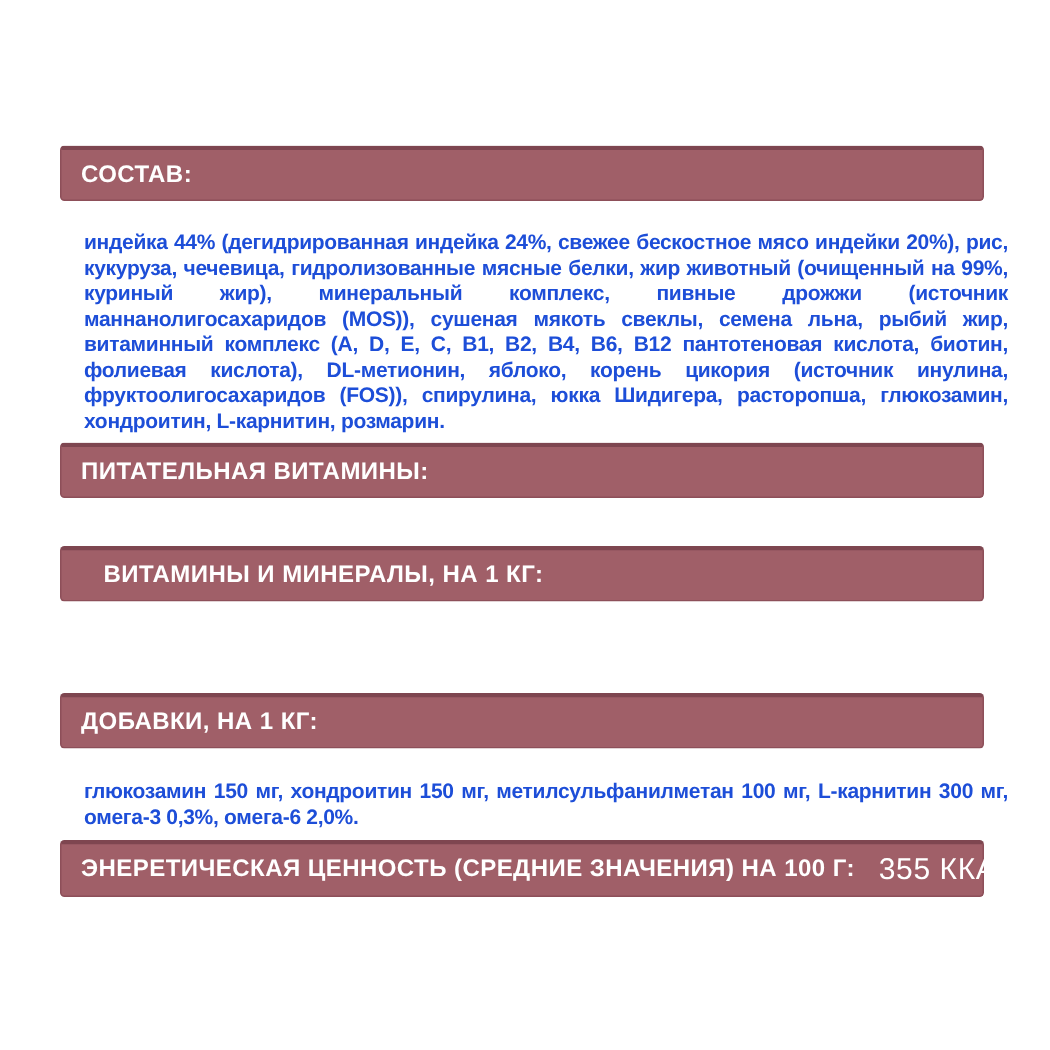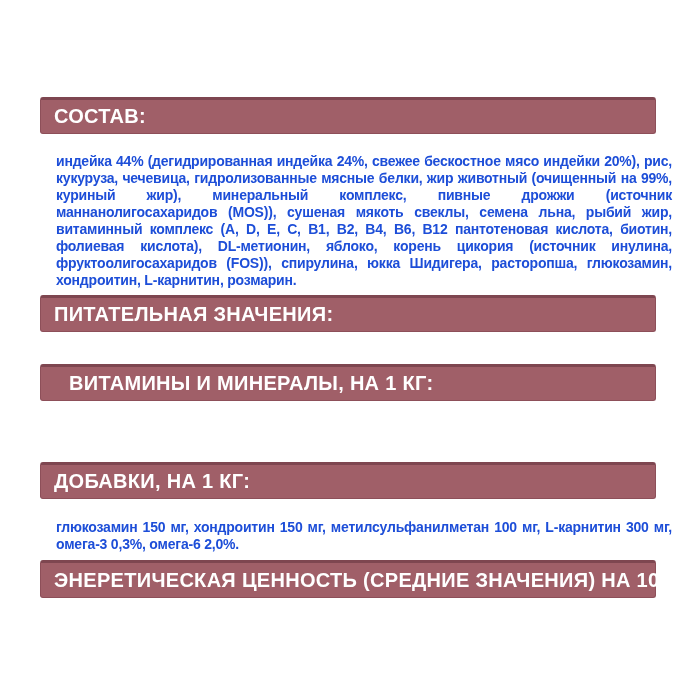--- a/index.html
+++ b/index.html
@@ -14,21 +14,21 @@
     position:absolute;left:40px;width:616px;height:37px;
     box-sizing:border-box;
     background:#a05f68;
     border:1px solid #8d4f59;
     border-top:3px solid #7e4650;
     border-radius:3px;
     display:flex;align-items:center;
     padding:0 13px;
   }
   .bar-label{
-    color:#ffffff;font-weight:bold;font-size:20px;
+    color:#ffffff;font-weight:bold;font-size:16px;
     letter-spacing:0.3px;white-space:nowrap;
   }
   .bar-value{
     color:#ffffff;font-weight:normal;font-size:20px;
     margin-left:16px;white-space:nowrap;letter-spacing:0.4px;
   }
   .body-text{
     position:absolute;left:40px;width:616px;margin:16px;
     color:#1d4ed8;font-weight:bold;
     font-size:14px;line-height:17px;
@@ -49,21 +49,21 @@
 <body>
 
 <div class="page">
 
   <div class="bar bar-1">
     <span class="bar-label">СОСТАВ:</span>
   </div>
   <p class="body-text text-1">индейка 44% (дегидрированная индейка 24%, свежее бескостное мясо индейки 20%), рис, кукуруза, чечевица, гидролизованные мясные белки, жир животный (очищенный на 99%, куриный жир), минеральный комплекс, пивные дрожжи (источник маннанолигосахаридов (MOS)), сушеная мякоть свеклы, семена льна, рыбий жир, витаминный комплекс (A, D, E, C, B1, B2, B4, B6, B12 пантотеновая кислота, биотин, фолиевая кислота), DL-метионин, яблоко, корень цикория (источник инулина, фруктоолигосахаридов (FOS)), спирулина, юкка Шидигера, расторопша, глюкозамин, хондроитин, L-карнитин, розмарин.</p>
 
   <div class="bar bar-2">
-    <span class="bar-label">ПИТАТЕЛЬНАЯ ЗНАЧЕНИЯ:</span>
+    <span class="bar-label">ПИТАТЕЛЬНАЯ ВИТАМИНЫ:</span>
   </div>
 
   <div class="bar bar-3">
     <span class="bar-label">ВИТАМИНЫ И МИНЕРАЛЫ, НА 1 КГ:</span>
   </div>
 
   <div class="bar bar-4">
     <span class="bar-label">ДОБАВКИ, НА 1 КГ:</span>
   </div>
   <p class="body-text text-4">глюкозамин 150 мг, хондроитин 150 мг, метилсульфанилметан 100 мг, L-карнитин 300 мг, омега-3 0,3%, омега-6 2,0%.</p>

